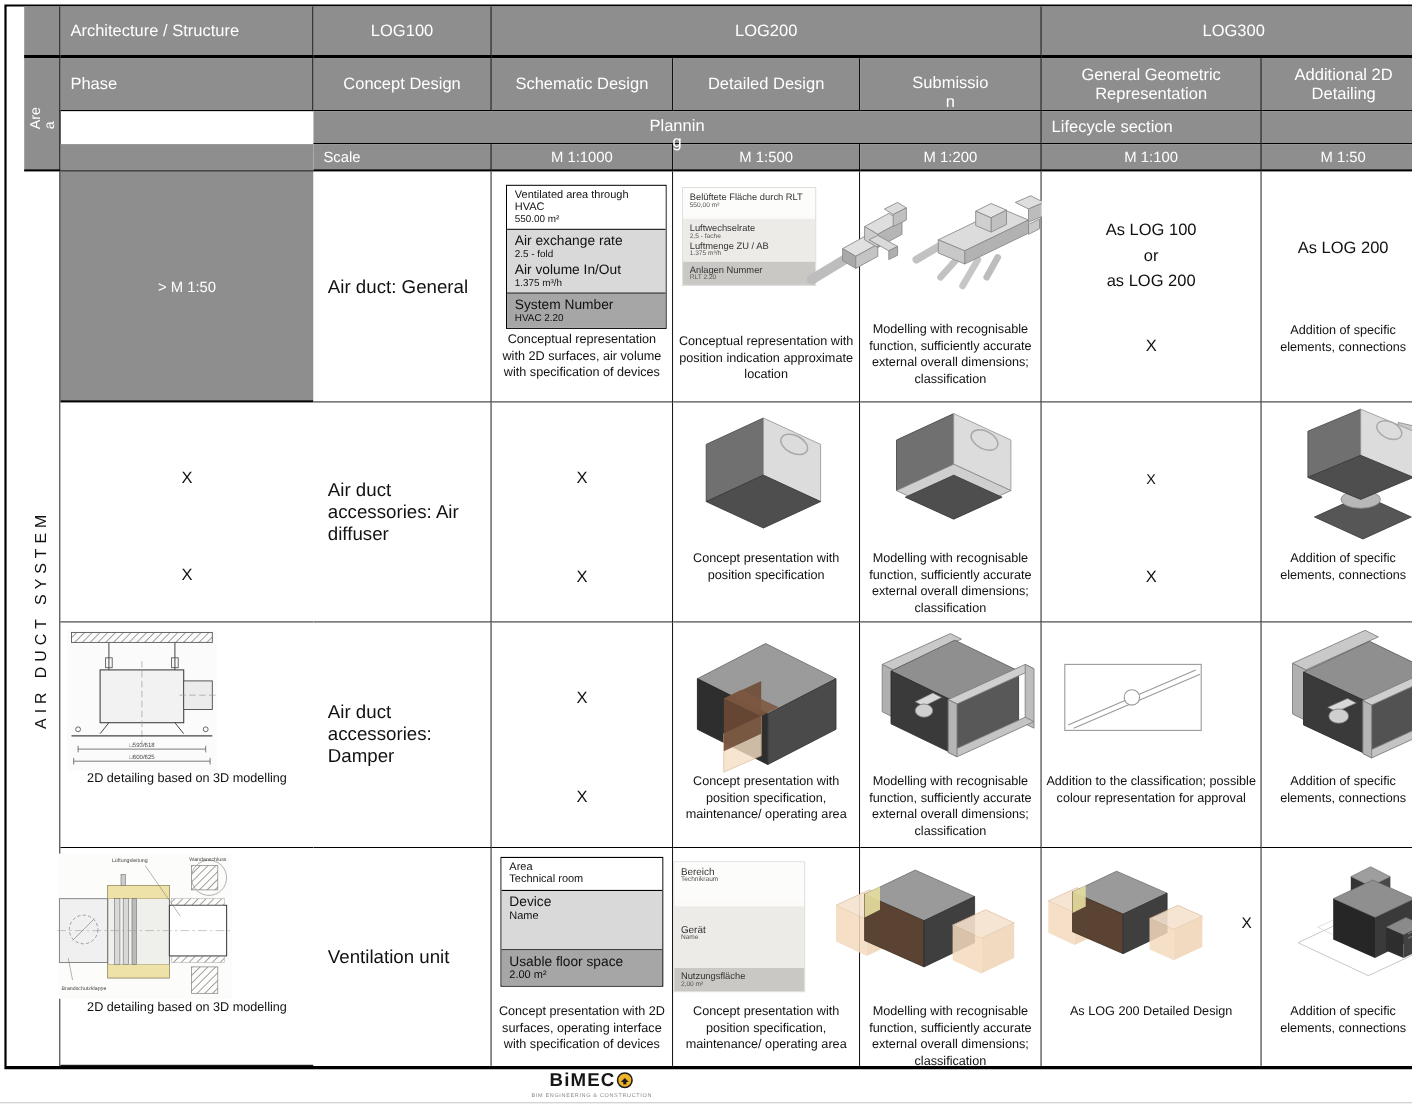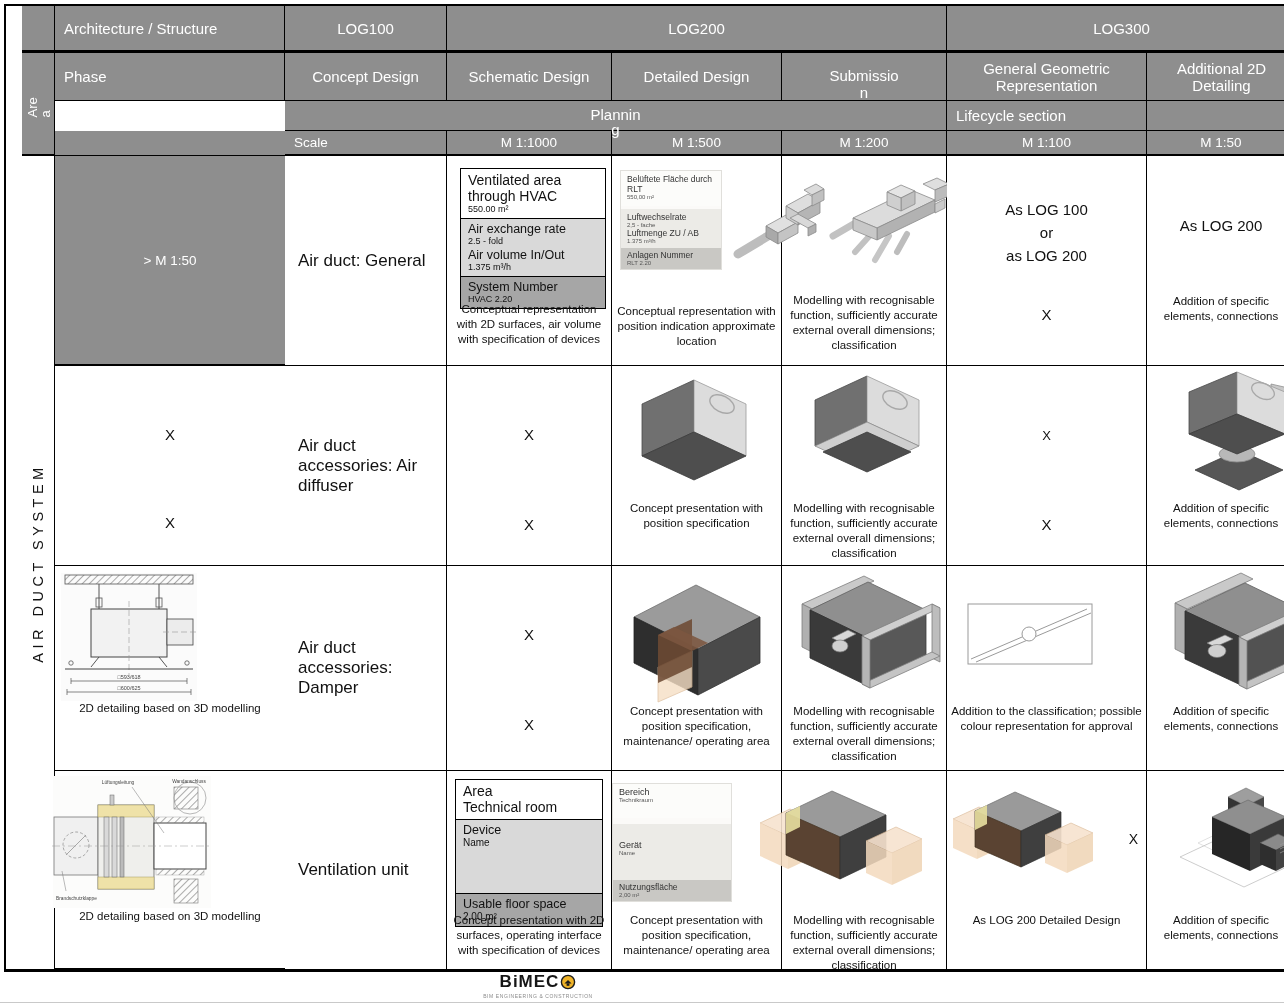--- a/index.html
+++ b/index.html
@@ -45,21 +45,21 @@
   .ctext{position:absolute;left:0;right:0;text-align:center;font-size:15px;line-height:23px;color:#111;}
   .img{position:absolute;}
   .z3{z-index:3;}
   
   .card{position:absolute;border:1.2px solid #000;background:#fff;}
   .card .sec{padding:3px 7px 4px;}
   .card .s1{background:#fff;border-bottom:1.2px solid #000;}
   .card .s2{background:var(--card-light);border-bottom:1.2px solid #000;}
   .card .s3{background:var(--card-dark);}
   .ct{font-size:12.5px;}
-  .ctsm{font-size:14px;}
+  .ctsm{font-size:10px;}
   .cv{font-size:9px;}
   .cv2{font-size:10px;}
   
   .gcard{position:absolute;background:#fbfaf8;border:1px solid #e0dfdb;}
   .gcard .g1{padding:3px 6px 6px;background:#fcfcfa;}
   .gcard .g2{background:#ecebe7;padding:3px 6px 4px;margin-top:3px;}
   .gcard .g3{background:#c9c8c4;padding:2px 6px 3px;}
   .gt{font-size:8.5px;color:#333;}
   .gv{font-size:6px;color:#555;}
   svg text{font-family:"Liberation Sans",sans-serif;fill:#444;}
@@ -138,21 +138,21 @@
       </div>
       <div class="sec s3">
         <div class="ct">System Number</div>
         <div class="cv">HVAC 2.20</div>
       </div>
     </div>
     <div class="cap" style="top:146px">Conceptual representation with 2D surfaces, air volume with specification of devices</div>
   </div>
 
   <div class="c">
-    <div class="gcard" style="left:8px;top:14px;width:102px">
+    <div class="gcard" style="left:8px;top:14px;width:122px">
       <div class="g1">
         <div class="gt">Belüftete Fläche durch RLT</div>
         <div class="gv">550,00 m²</div>
       </div>
       <div class="g2">
         <div class="gt">Luftwechselrate</div>
         <div class="gv">2,5 - fache</div>
         <div class="gt">Luftmenge ZU / AB</div>
         <div class="gv">1.375 m³/h</div>
       </div>
@@ -379,21 +379,21 @@
   </div>
 
   <div class="c rowlab lastrow">Ventilation unit</div>
 
   <div class="c lastrow">
     <div class="card" style="left:8px;top:8px;width:148px">
       <div class="sec s1">
         <div class="ctsm">Area</div>
         <div class="ctsm">Technical room</div>
       </div>
-      <div class="sec s2" style="height:74px">
+      <div class="sec s2" style="height:54px">
         <div class="ct">Device</div>
         <div class="cv2">Name</div>
       </div>
       <div class="sec s3">
         <div class="ct">Usable floor space</div>
         <div class="cv2">2.00 m²</div>
       </div>
     </div>
     <div class="cap" style="top:142px">Concept presentation with 2D surfaces, operating interface with specification of devices</div>
   </div>

